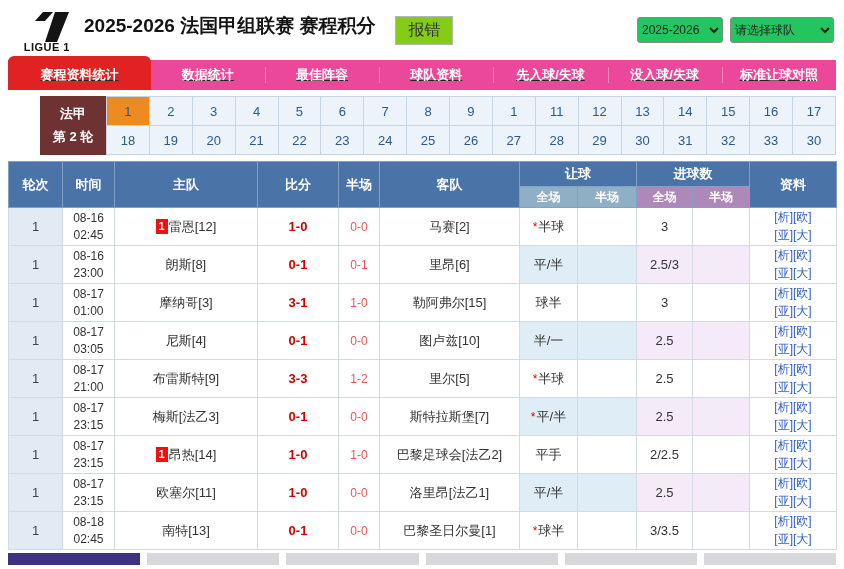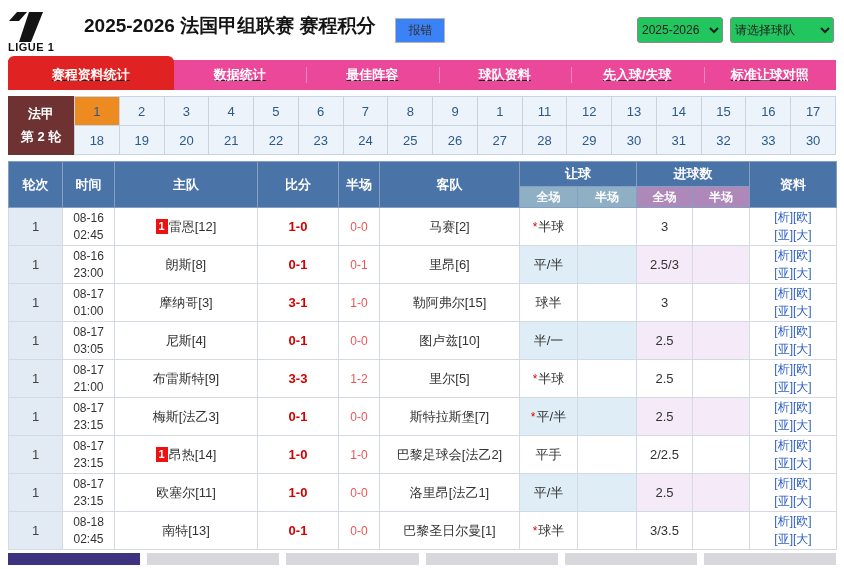--- a/index.html
+++ b/index.html
@@ -5,42 +5,42 @@
   * { box-sizing: border-box; }
   html,body { margin:0; padding:0; }
   body {
     width:844px; height:569px; overflow:hidden; background:#fff;
     font-family:"Liberation Sans","DejaVu Sans",sans-serif; color:#222;
   }
   .page { padding:0 8px; width:844px; }
 
   
   .topbar { position:relative; height:60px; display:flex; align-items:center; }
-  .logo { width:62px; display:flex; flex-direction:column; align-items:flex-start; margin-top:4px; }
+  .logo { width:62px; display:flex; flex-direction:column; align-items:flex-end; margin-top:4px; }
   .logo-text { font-size:11px; font-weight:bold; letter-spacing:.5px; color:#111; margin-top:-1px; }
   .title { margin:0 0 8px 14px; font-size:19px; font-weight:bold; color:#141414; }
-  .report-btn { margin-left:20px; font-size:12px; padding:3px 12px; background:#3b82f6;
+  .report-btn { margin-left:20px; font-size:16px; padding:3px 12px; background:#84cc16;
     border:1px solid #b5b5b5; color:#333; cursor:pointer; }
   .selects { position:absolute; right:2px; top:17px; display:flex; gap:7px; }
   select { font-size:12px; height:26px; border:1px solid #8a8a8a; background:#22c55e; border-radius:3px; color:#222; }
   #season-select { width:86px; }
   #team-select { width:104px; }
 
   
   .tabbar { display:flex; background:#ec4899; height:30px; margin-top:0;text-decoration:underline; }
   .tab { flex:1; position:relative; display:flex; align-items:center; justify-content:center;
     color:#fff; font-size:13px; font-weight:bold; cursor:pointer; white-space:nowrap; }
   .tab + .tab::before { content:""; position:absolute; left:0; top:7px; bottom:7px; width:1px;
     background:rgba(255,255,255,.35); }
   .tab.active { flex:1.25; background:#E02222; border-radius:6px 6px 0 0; margin-top:-4px;
     padding-top:4px; }
   .tab.active::before, .tab.active + .tab::before { display:none; }
 
   
-  .round-selector { display:flex; margin-top:6px; }
+  .round-selector { display:flex; margin-top:6px;margin-left:32px; }
   .round-box { width:66px; background:#6E3233; color:#fff; font-weight:bold; font-size:13px;
     display:flex; flex-direction:column; align-items:center; justify-content:center; gap:5px; }
   .round-grid { flex:1; display:flex; flex-direction:column; border-top:1px solid #C7D4E2; border-left:1px solid #C7D4E2; }
   .round-row { display:flex; }
   .round-cell { flex:1; height:29px; display:flex; align-items:center; justify-content:center;
     font-size:13px; color:#2A5A8C; background:#EDF3FA; border-right:1px solid #C7D4E2;
     border-bottom:1px solid #C7D4E2; cursor:pointer; }
   .round-cell.selected { background:#ED8B21; }
 
   
@@ -88,20 +88,21 @@
       <select id="team-select"><option>请选择球队</option></select>
     </div>
   </div>
 
   <div class="tabbar" id="tabbar">
       <div class="tab active">赛程资料统计</div>
       <div class="tab">数据统计</div>
       <div class="tab">最佳阵容</div>
       <div class="tab">球队资料</div>
       <div class="tab">先入球/失球</div>
+      <div class="tab">没入球/失球</div>
       <div class="tab">标准让球对照</div>
     </div>
 
   <div class="round-selector">
     <div class="round-box">
       <div>法甲</div>
       <div>第 2 轮</div>
     </div>
     <div class="round-grid">
       <div class="round-row" id="round-row1">

